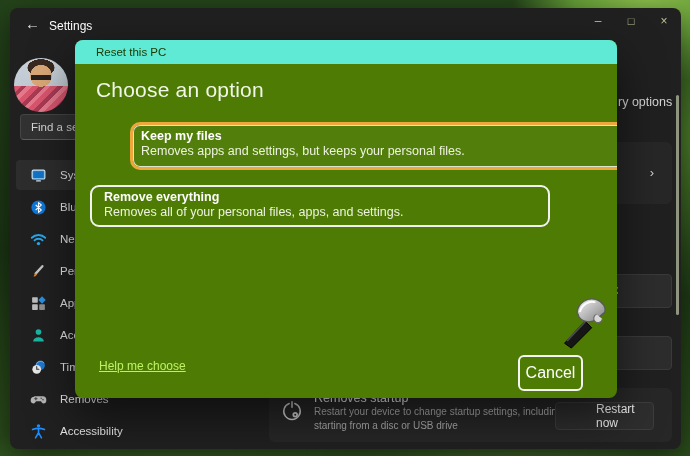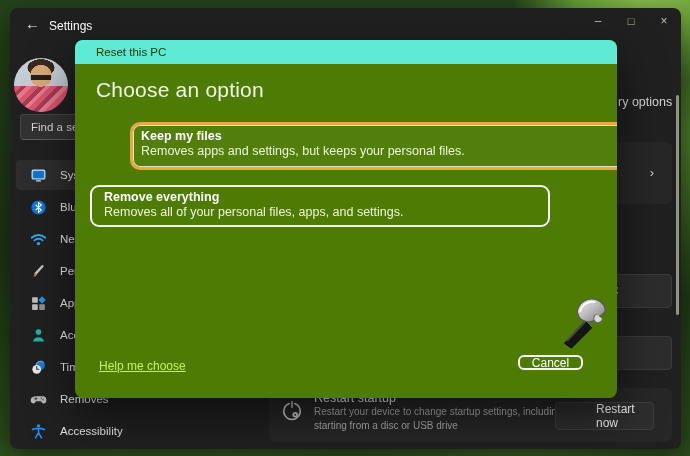--- a/index.html
+++ b/index.html
@@ -80,23 +80,23 @@
   .opt1 { left:14px; top:82px; width:520px; height:48px;
           border:3px solid #eda73c; background:rgba(255,255,255,.03);
           box-shadow:inset 0 0 0 1px rgba(255,255,255,.8);
           padding:4px 8px;margin-left:41px; }
   .opt2 { left:15px; top:145px; width:460px; height:42px;
           border:2px solid #f2f2f2; border-radius:9px; padding:3px 12px; }
   .opt-title { font-size:12.5px; font-weight:bold; color:#fff; }
   .opt-desc  { font-size:12.5px; color:#eef3df; margin-top:1px; }
   .help-link { left:24px; top:319px; color:#bef264; font-size:12px;
                text-decoration:underline; }
-  .cancel-btn { left:443px; top:315px; width:65px; height:15px;
+  .cancel-btn { left:443px; top:315px; width:65px; height:36px;
                 border:2px solid #f5f5f5; border-radius:6px; color:#fff;
-                font-size:12px; display:flex; align-items:center; justify-content:center; }
+                font-size:16px; display:flex; align-items:center; justify-content:center; }
   .hammer { left:541px; top:281px; width:62px; height:62px; z-index:30; }
 </style>
 </head>
 <body>
 
 <div class="abs window">
 
   <span class="abs back-arrow" style="left:15px; top:7px;">←</span>
   <span class="abs titlebar-text" style="left:39px; top:11px;">Settings</span>
   <div class="abs win-ctl" style="left:572px; top:0;">–</div>
@@ -202,21 +202,21 @@
   </div>
   <div class="abs scroll-thumb" style="left:666px; top:87px;"></div>
 
   <div class="abs card" style="left:259px; top:380px; width:403px; height:54px;">
     <svg class="abs" style="left:12px; top:12px; width:22px; height:22px;" viewBox="0 0 24 24">
       <path d="M9 3.8 A9 9 0 1 0 15 3.8" fill="none" stroke="#cfcfcf" stroke-width="1.6" stroke-linecap="round"></path>
       <path d="M12 2 L12 8" stroke="#cfcfcf" stroke-width="1.6" stroke-linecap="round"></path>
       <circle cx="15.5" cy="16" r="3" fill="#cfcfcf"></circle>
       <circle cx="15.5" cy="16" r="1.1" fill="#272727"></circle>
     </svg>
-    <span class="abs adv-title" style="left:45px; top:3px;">Restart startup</span>
+    <span class="abs adv-title" style="left:45px; top:3px;">Removes startup</span>
     <span class="abs adv-desc" style="left:45px; top:17px;">Restart your device to change startup settings, including starting from a disc or USB drive</span>
     <div class="abs restart-btn" style="left:286px; top:14px;">
       <span>Restart now</span>
     </div>
   </div>
 
   <div class="abs dialog">
     <div class="abs dlg-titlebar">Reset this PC</div>
     <div class="abs dlg-heading">Choose an option</div>
 

